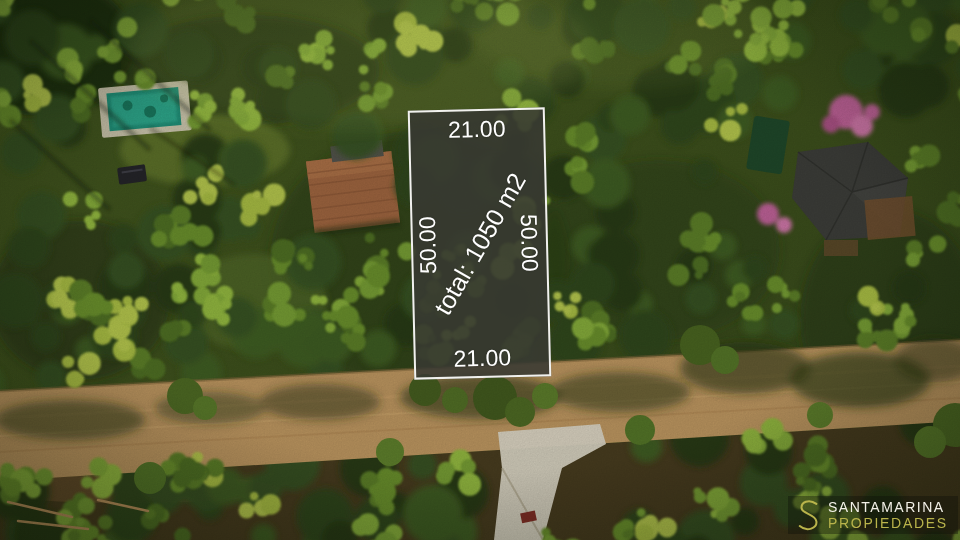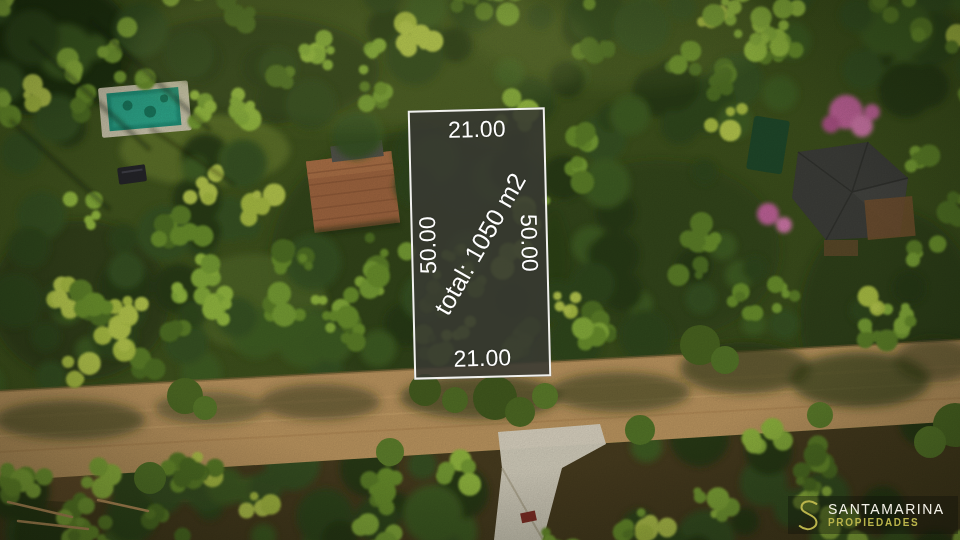--- a/index.html
+++ b/index.html
@@ -37,22 +37,22 @@
     display:flex;align-items:center;gap:7px;box-sizing:border-box;
     padding-left:9px;
   }
   .monogram{color:var(--accent,#b9b44b);flex:0 0 auto;}
   .brand-text{display:flex;flex-direction:column;justify-content:center;}
   .brand-name{
     color:var(--brand-text,#f3f1e8);font-size:14px;letter-spacing:1.5px;
     line-height:1.05;font-weight:400;
   }
   .brand-tagline{
-    color:var(--accent,#b9b44b);font-size:10px;letter-spacing:1.7px;
-    font-weight:700;margin-top:2px;line-height:1;
+    color:var(--accent,#b9b44b);font-size:14px;letter-spacing:1.7px;
+    font-weight:400;margin-top:2px;line-height:1;
   }
 </style>
 </head>
 <body>
 
 <div class="stage">
 
   <svg class="photo" id="photo" width="960" height="540" viewBox="0 0 960 540">
     <defs>
       <linearGradient id="base" x1="0" y1="0" x2="1" y2="1">

